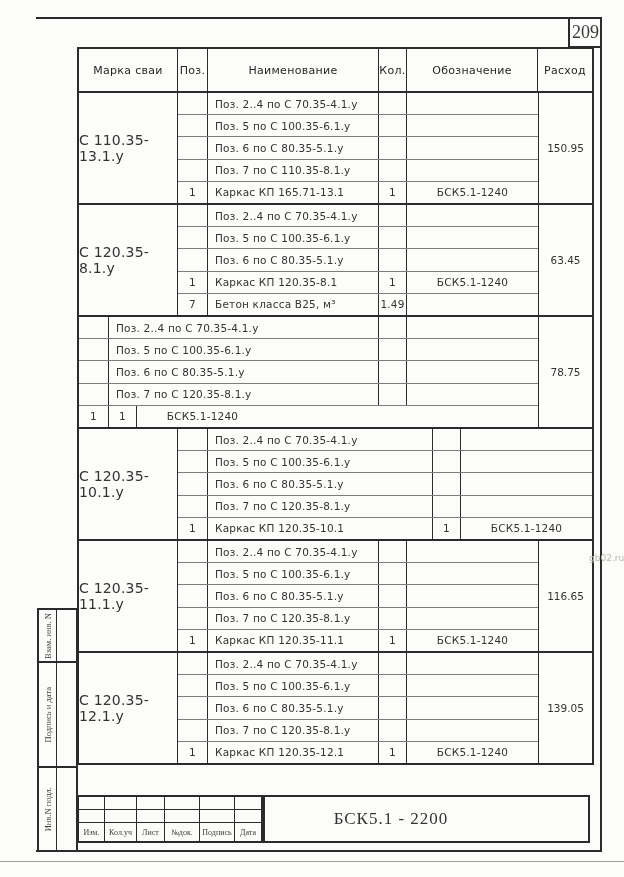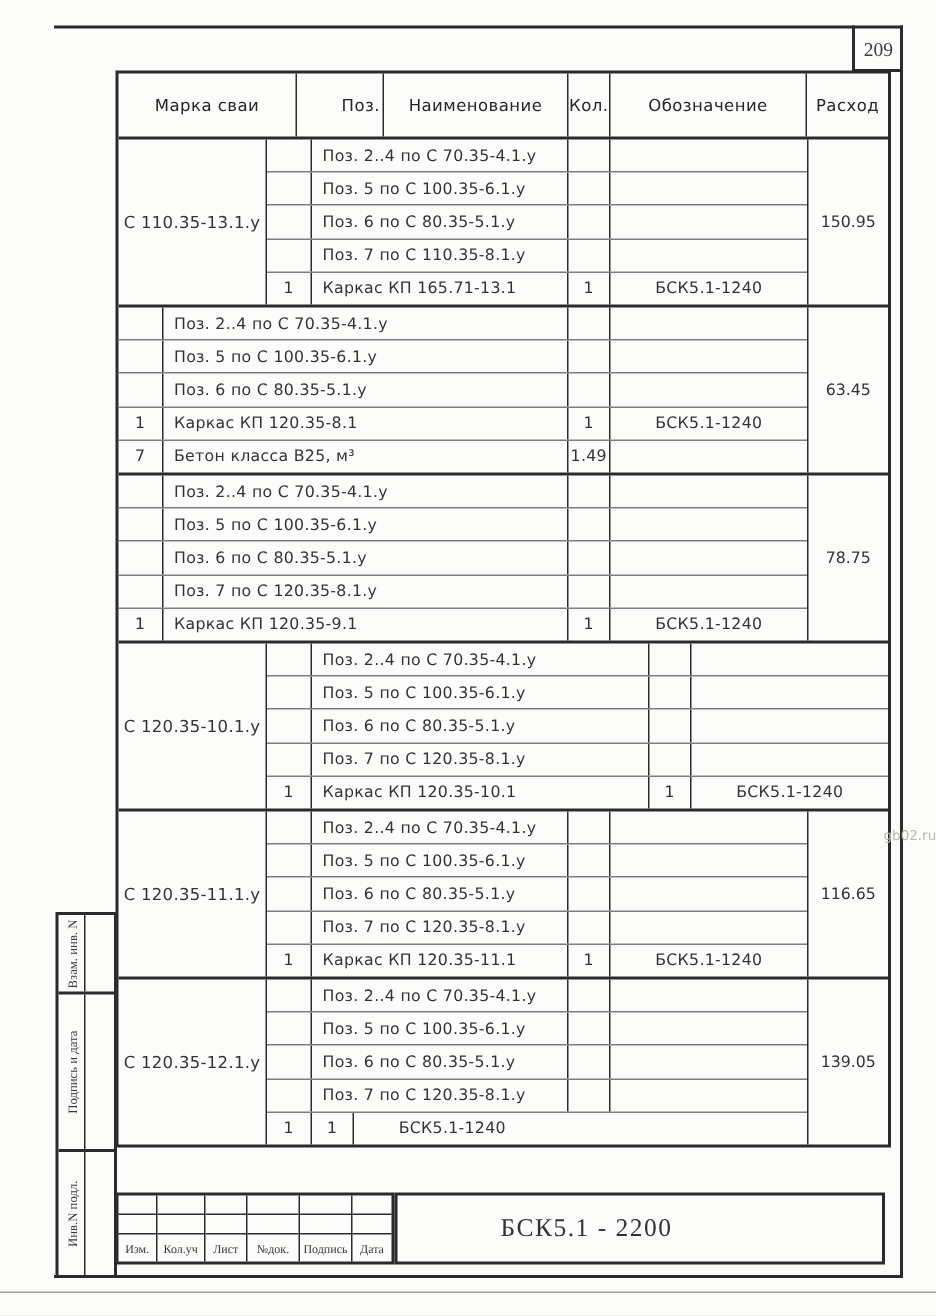--- a/index.html
+++ b/index.html
@@ -8,43 +8,43 @@
     position:relative; width:624px; height:877px; margin:0 auto;
     background:#fcfcfa; overflow:hidden;
     font-family:"DejaVu Sans", sans-serif; color:#2e2e2e;
   }
   .line { position:absolute; background:#2b2b2b; }
 
   
   .sheet-no {
     position:absolute; left:570px; top:19px; width:31px; height:27px;
     display:flex; align-items:center; justify-content:center;
-    font-family:"Liberation Serif", serif; font-size:13px; color:#3a3a3a;
+    font-family:"Liberation Serif", serif; font-size:18px; color:#3a3a3a;
   }
 
   
   .main-table {
     position:absolute; left:77px; top:47px; width:517px; height:718px;
     border:2px solid #2b2b2b; display:flex; flex-direction:column;
   }
   .tbl-header { display:flex; height:44px; border-bottom:2px solid #2b2b2b; }
   .hcell {
     display:flex; align-items:center; justify-content:center;
     border-right:1px solid #2b2b2b; font-size:11px; letter-spacing:.3px; color:#262626;
   }
-  .hc-mark { width:119px; } .hc-poz { width:30px;margin-left:28px; } .hc-name { flex:1; }
+  .hc-mark { width:99px; } .hc-poz { width:30px; } .hc-name { flex:1; }
   .hc-qty { width:28px; } .hc-des { width:131px; } .hc-cons { width:54px; border-right:none; }
 
   .tbl-body { flex:1; display:flex; flex-direction:column; }
   .tbl-group { flex:1; display:flex; border-bottom:2px solid #2b2b2b; }
   .tbl-group:last-child { border-bottom:none; }
   .mark-cell {
     width:99px; border-right:1px solid #2b2b2b;
     display:flex; align-items:center; justify-content:center;
-    font-size:11px; letter-spacing:.2px; color:#333;
+    font-size:14px; letter-spacing:.2px; color:#333;
   }
   .group-rows { flex:1; display:flex; flex-direction:column; }
   .tbl-row { flex:1; display:flex; border-bottom:1px solid #7d7d7d; }
   .tbl-row:last-child { border-bottom:none; }
   .rcell { display:flex; align-items:center; font-size:10.5px; letter-spacing:.2px; color:#333; }
   .poz-cell  { width:30px;  justify-content:center; border-right:1px solid #2b2b2b; }
   .name-cell { flex:1; padding-left:7px; border-right:1px solid #2b2b2b; }
   .qty-cell  { width:28px;  justify-content:center; border-right:1px solid #2b2b2b; }
   .des-cell  { width:131px; justify-content:center; }
   .cons-cell {
@@ -150,20 +150,21 @@
             <div class="tbl-row">
               <div class="rcell poz-cell">1</div>
               <div class="rcell name-cell">Каркас КП 165.71-13.1</div>
               <div class="rcell qty-cell">1</div>
               <div class="rcell des-cell">БСК5.1-1240</div>
             </div>
           </div>
           <div class="cons-cell">150.95</div>
         </div>
         <div class="tbl-group">
+          <div class="mark-cell">С 120.35-8.1.у</div>
           <div class="group-rows">
             <div class="tbl-row">
               <div class="rcell poz-cell"></div>
               <div class="rcell name-cell">Поз. 2..4 по С 70.35-4.1.у</div>
               <div class="rcell qty-cell"></div>
               <div class="rcell des-cell"></div>
             </div>
             <div class="tbl-row">
               <div class="rcell poz-cell"></div>
               <div class="rcell name-cell">Поз. 5 по С 100.35-6.1.у</div>
@@ -212,21 +213,20 @@
               <div class="rcell des-cell"></div>
             </div>
             <div class="tbl-row">
               <div class="rcell poz-cell"></div>
               <div class="rcell name-cell">Поз. 7 по С 120.35-8.1.у</div>
               <div class="rcell qty-cell"></div>
               <div class="rcell des-cell"></div>
             </div>
             <div class="tbl-row">
               <div class="rcell poz-cell">1</div>
-              <div class="rcell name-cell">Каркас КП 120.35-9.1</div>
               <div class="rcell qty-cell">1</div>
               <div class="rcell des-cell">БСК5.1-1240</div>
             </div>
           </div>
           <div class="cons-cell">78.75</div>
         </div>
         <div class="tbl-group">
           <div class="mark-cell">С 120.35-10.1.у</div>
           <div class="group-rows">
             <div class="tbl-row">
@@ -319,20 +319,21 @@
               <div class="rcell des-cell"></div>
             </div>
             <div class="tbl-row">
               <div class="rcell poz-cell"></div>
               <div class="rcell name-cell">Поз. 7 по С 120.35-8.1.у</div>
               <div class="rcell qty-cell"></div>
               <div class="rcell des-cell"></div>
             </div>
             <div class="tbl-row">
               <div class="rcell poz-cell">1</div>
+              <div class="rcell name-cell">Каркас КП 120.35-12.1</div>
               <div class="rcell qty-cell">1</div>
               <div class="rcell des-cell">БСК5.1-1240</div>
             </div>
           </div>
           <div class="cons-cell">139.05</div>
         </div>
       </div>
   </div>
 
   <div class="side-strip">

